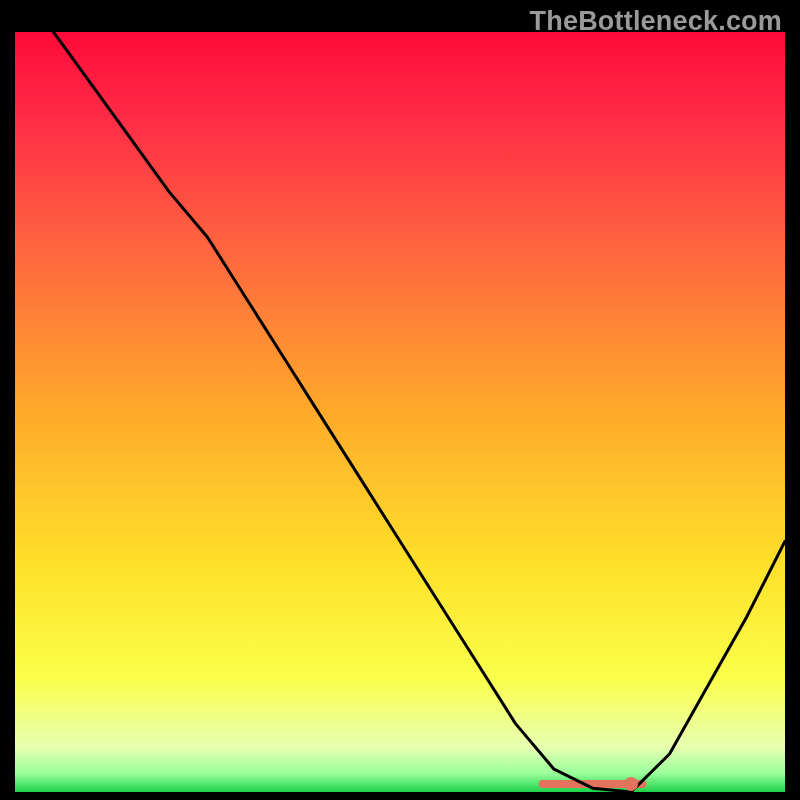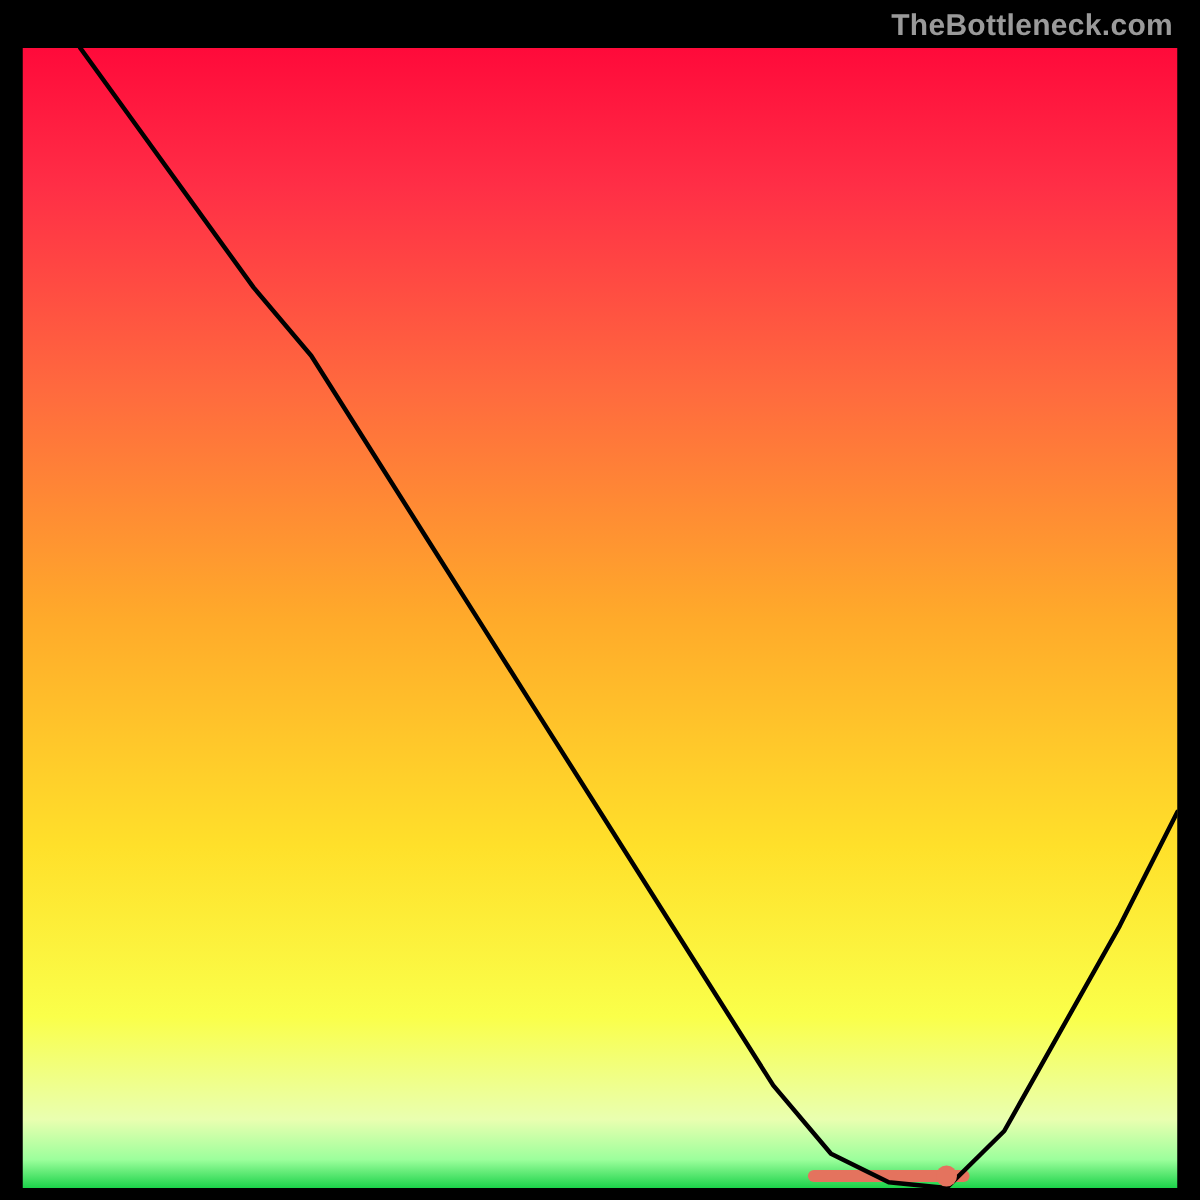--- a/index.html
+++ b/index.html
@@ -17,21 +17,21 @@
     top: 32px;
     width: 770px;
     height: 760px;
     background: #000;
   }
   .watermark {
     position: absolute;
     top: 6px;
     right: 18px;
     color: #9a9a9a;
-    font-size: 20px;
+    font-size: 27px;
     font-weight: 600;
     letter-spacing: 0.2px;
   }
   .plot {
     position: absolute;
     left: 0;
     top: 0;
     width: 770px;
     height: 760px;
   }

